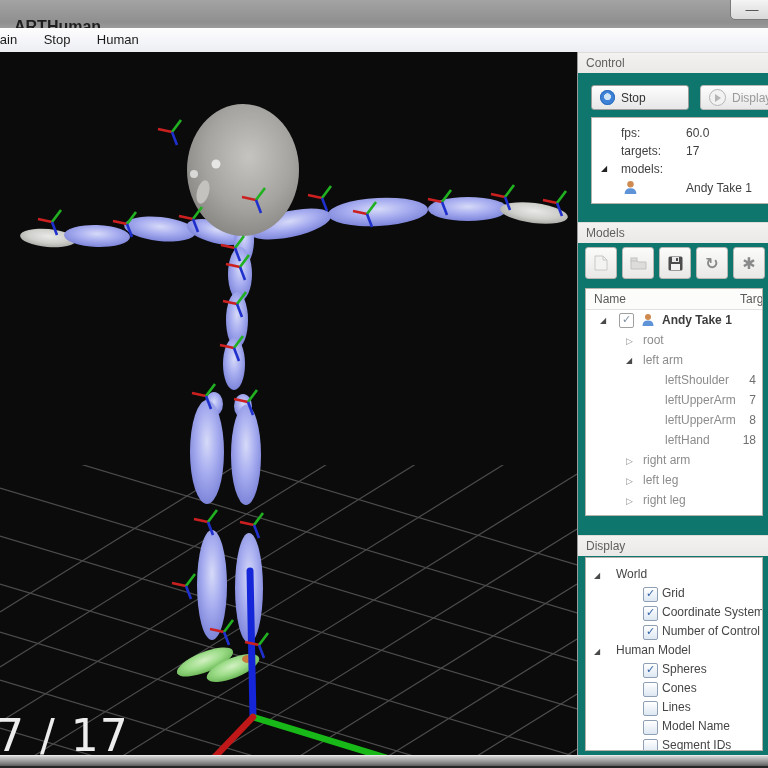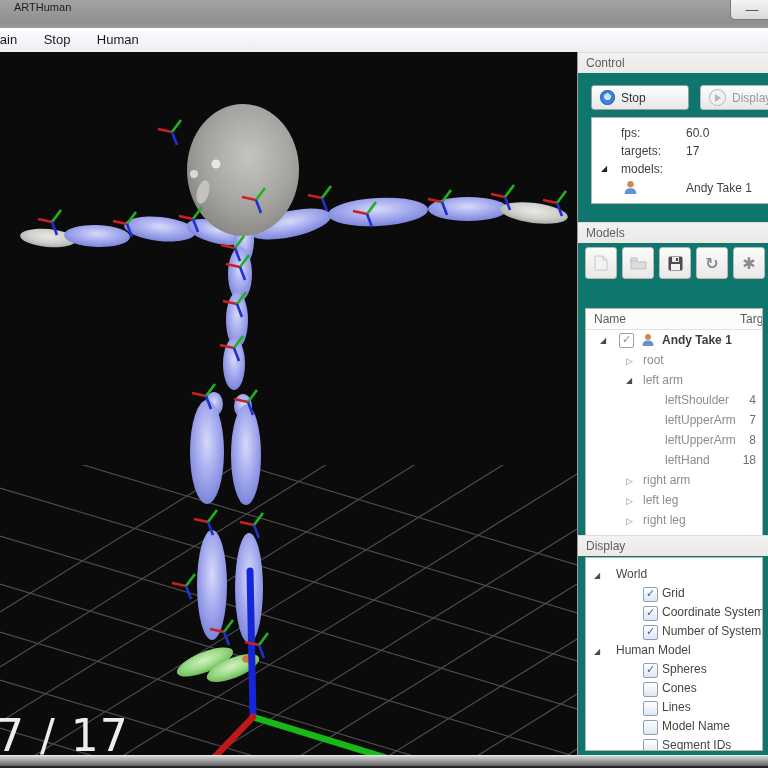--- a/index.html
+++ b/index.html
@@ -1,21 +1,21 @@
 <!DOCTYPE html>
 <html><head>
 <meta charset="utf-8">
 <style>
   html,body{margin:0;padding:0;}
   body{width:768px;height:768px;overflow:hidden;position:relative;
        font-family:"Liberation Sans",sans-serif;background:#eeedec;}
   
   .titlebar{position:absolute;left:0;top:0;width:768px;height:28px;
     background:linear-gradient(#a3a3a3,#8f8f8f 80%,#9b9b9b);border-bottom:1px solid #7c7c7c;}
-  .titlebar .title{position:absolute;left:14px;top:1px;font-size:11px;color:#1e1e1e;}
+  .titlebar .title{position:absolute;left:14px;top:18px;font-size:16px;color:#1e1e1e;font-weight:bold;}
   .minbtn{position:absolute;right:-6px;top:-8px;width:42px;height:26px;
     background:linear-gradient(#fefefe,#d9d9d9);border:1px solid #7a7a7a;
     border-radius:0 0 5px 5px;color:#444;font-size:13px;text-align:center;line-height:34px;}
   
   .menubar{position:absolute;left:0;top:28px;width:768px;height:24px;
     background:linear-gradient(#fdfdfe,#edeef3);border-bottom:1px solid #8f8f8f;white-space:nowrap;}
   .menu-item{display:inline-block;padding:4px 11px;font-size:13px;color:#1b1b1b;}
   
   .viewport{position:absolute;left:0;top:52px;width:577px;height:703px;background:#0b0b0b;overflow:hidden;}
   .counter{position:absolute;left:-4px;bottom:-6px;font-size:44px;color:#ededed;
@@ -41,21 +41,21 @@
   .inf-label{position:absolute;left:29px;}
   .inf-value{position:absolute;left:94px;}
   .expander{position:absolute;left:9px;top:0;font-family:"DejaVu Sans",sans-serif;font-size:8px;color:#222;}
   .person-ic{position:absolute;left:31px;top:1px;width:15px;height:15px;}
   
   .tool-btn{position:absolute;top:195px;width:30px;height:30px;border:1px solid #b9b7b4;border-radius:3px;
     background:linear-gradient(#fbfbfa,#e9e8e6);display:flex;align-items:center;justify-content:center;}
   .tool-glyph{font-family:"DejaVu Sans",sans-serif;font-size:16px;color:#8a8a8a;font-weight:bold;}
   
   .tree-box{position:absolute;left:7px;width:176px;background:#fff;border:1px solid #b6b3ad;overflow:hidden;}
-  .models-box{top:236px;height:226px;margin-top:20px;}
+  .models-box{top:236px;height:226px;}
   .display-box{top:505px;height:192px;}
   .tree-head{position:relative;height:20px;line-height:20px;border-bottom:1px solid #e3e1df;color:#5a5a5a;background:#fcfcfb;}
   .col-name{position:absolute;left:8px;}
   .col-targets{position:absolute;left:154px;white-space:nowrap;}
   .tree-row{position:relative;height:20px;line-height:20px;color:#8c8c8c;white-space:nowrap;}
   .d-row{height:19px;line-height:19px;color:#454545;}
   .arrow{position:absolute;font-family:"DejaVu Sans",sans-serif;font-size:8px;color:#4a4a4a;top:1px;}
   .arrow.hollow{color:#8f8f8f;font-size:9px;}
   .row-label{position:absolute;top:0;}
   .row-label.bold{font-weight:bold;color:#3c3c3c;}
@@ -338,21 +338,21 @@
     <div class="tree-row d-row">
       <span class="cbx" style="left:57px">✓</span>
       <span class="row-label" style="left:76px">Grid</span>
     </div>
     <div class="tree-row d-row">
       <span class="cbx" style="left:57px">✓</span>
       <span class="row-label" style="left:76px">Coordinate System</span>
     </div>
     <div class="tree-row d-row">
       <span class="cbx" style="left:57px">✓</span>
-      <span class="row-label" style="left:76px">Number of System</span>
+      <span class="row-label" style="left:76px">Number of Control</span>
     </div>
     <div class="tree-row d-row">
       <span class="arrow" style="left:8px">◢</span>
       <span class="row-label" style="left:30px">Human Model</span>
     </div>
     <div class="tree-row d-row">
       <span class="cbx" style="left:57px">✓</span>
       <span class="row-label" style="left:76px">Spheres</span>
     </div>
     <div class="tree-row d-row">

